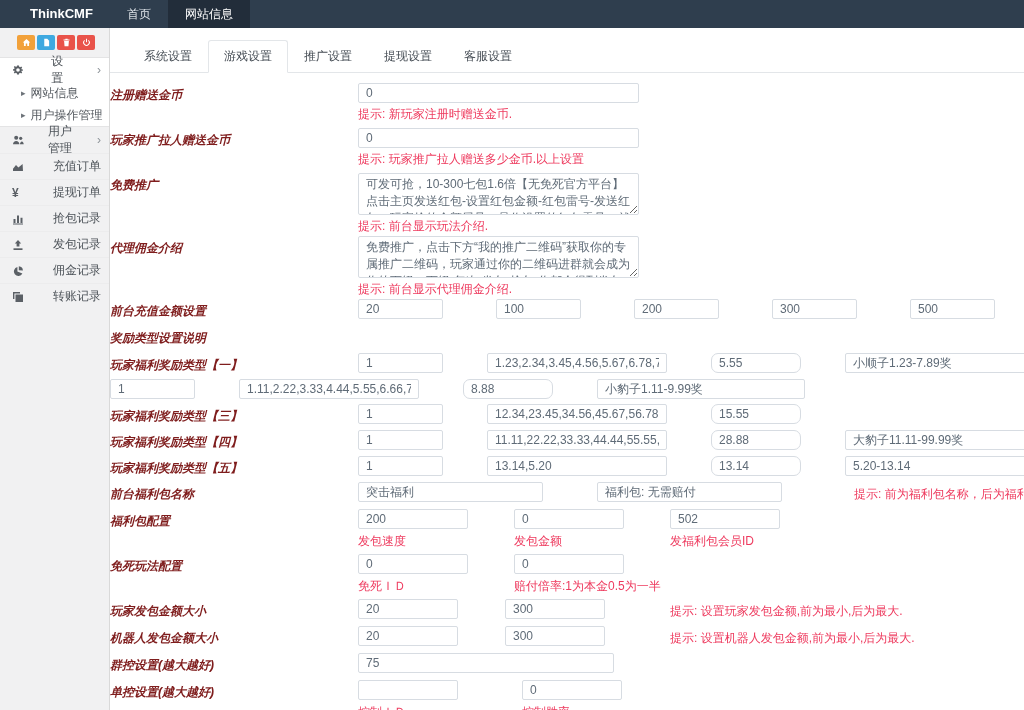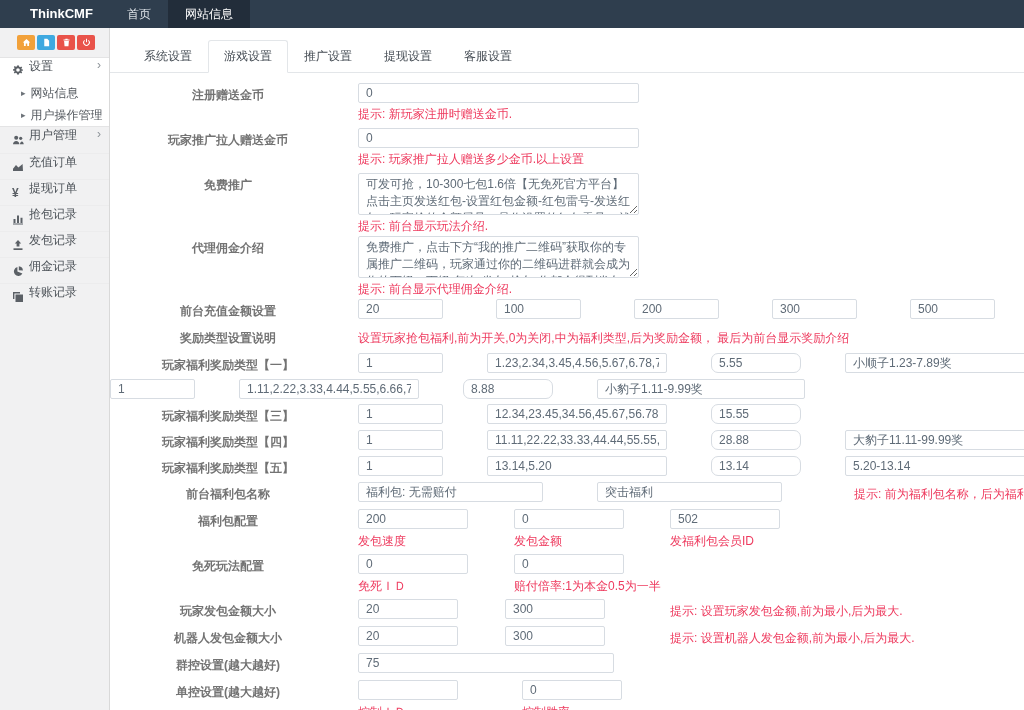--- a/index.html
+++ b/index.html
@@ -23,43 +23,43 @@
   .quick { display:flex; gap:2px; padding:7px 0 7px 17px; }
   .qbtn { width:18px; height:15px; border-radius:2px; display:flex;
     align-items:center; justify-content:center; cursor:pointer; }
   .qbtn svg { width:9px; height:9px; fill:#fff; }
   .qbtn.q-home  { background:#f2a13a; }
   .qbtn.q-file  { background:#3fa9e0; }
   .qbtn.q-trash { background:#e9534a; }
   .qbtn.q-power { background:#e9534a; }
 
   .menu-open { background:#fff; border-top:1px solid #e4e4e5; border-bottom:1px solid #e4e4e5; }
-  .m-item { height:24px; display:flex; padding:0 8px 0 12px;
-    color:#4c5258; cursor:pointer; border-top:1px solid #ececed; }
+  .m-item { height:24px; display:flex; align-items:center; padding:0 8px 0 12px;
+    color:#4c5258; cursor:pointer; border-top:1px solid #ececed;gap:24px; }
   .m-item:first-child { border-top:none; }
   .m-item .mi { width:17px; display:flex; align-items:center; }
   .m-item .mi svg { width:12px; height:12px; fill:#5b6066; }
   .m-item .mi .yen { font-weight:bold; color:#5b6066; font-size:12px; }
   .m-caret { margin-left:auto; color:#8d9399; font-size:12px; }
   .sub-item { height:22px; display:flex; align-items:center; padding-left:21px;
     background:#fff; color:#53585e; cursor:pointer; }
   .sub-item .tri { color:#6b7177; font-size:9px; margin-right:5px; }
   .menu-rest .m-item { background:#f1f1f2; height:26px; }
 
   
   .tabbar { display:flex; padding:12px 0 0 18px; border-bottom:1px solid #e3e6e9; }
   .tab { padding:7px 15px; color:#454c54; cursor:pointer; border:1px solid transparent;
     margin-bottom:-1px; border-radius:3px 3px 0 0; }
   .tab.active { background:#fff; border-color:#e3e6e9; border-bottom-color:#fff; }
 
   
   .form { padding-top:10px; }
   .frow { display:flex; align-items:flex-start; }
-  .flabel { width:248px; flex-shrink:0; text-align:center; padding:4px 12px 0 0;
-    font-weight:bold; color:#737373; }
+  .flabel { width:248px; flex-shrink:0; text-align:left; padding:4px 12px 0 0;
+    font-weight:bold; color:#7f1d1d;font-style:italic; }
   .fctrl { display:flex; align-items:flex-start;gap:29px; }
   .col { display:flex; flex-direction:column; }
 
   .inp, .ta { border:1px solid #d7dce2; border-radius:2px; background:#fff;
     font-family:inherit; font-size:12px; color:#5f6b77; outline:none; }
   .inp { height:20px; padding:0 7px; }
   .ta { width:281px; height:42px; padding:2px 7px; line-height:17px;
     resize:both; overflow:hidden; }
 
   .w-std { width:281px; }
@@ -255,21 +255,20 @@
           <input class="inp w-pay" type="text" value="100" style="">
           <input class="inp w-pay" type="text" value="200" style="">
           <input class="inp w-pay" type="text" value="300" style="">
           <input class="inp w-pay" type="text" value="500" style="">
           <input class="inp w-pay" type="text" value="1000" style="">
         </div>
       </div>
 
       <div class="frow mb6">
         <div class="flabel">奖励类型设置说明</div>
-        <div class="note">设置玩家抢包福利,前为开关,0为关闭,中为福利类型,后为奖励金额， 最后为前台显示奖励介绍</div>
       </div>
 
       <div class="frow mb5">
         <div class="flabel">玩家福利奖励类型【一】</div>
         <div class="fctrl">
           <input class="inp w-sw" type="text" value="1" style="">
           <input class="inp w-list" type="text" value="1.23,2.34,3.45,4.56,5.67,6.78,7.89" style="">
           <input class="inp w-amt" type="text" value="5.55" style="">
           <input class="inp w-desc" type="text" value="小顺子1.23-7.89奖" style="">
         </div>
@@ -309,22 +308,22 @@
           <input class="inp w-sw" type="text" value="1" style="">
           <input class="inp w-list" type="text" value="13.14,5.20" style="">
           <input class="inp w-amt" type="text" value="13.14" style="">
           <input class="inp w-desc" type="text" value="5.20-13.14" style="">
         </div>
       </div>
 
       <div class="frow mb6">
         <div class="flabel">前台福利包名称</div>
         <div class="fctrl">
+          <input class="inp w-name" type="text" value="突击福利" style="">
           <input class="inp w-name" type="text" value="福利包: 无需赔付" style="">
-          <input class="inp w-name" type="text" value="突击福利" style="">
           <div class="hint-inline">提示: 前为福利包名称，后为福利包简称。</div>
         </div>
       </div>
 
       <div class="frow mb6">
         <div class="flabel">福利包配置</div>
         <div class="fctrl">
           <div class="col gap17">
             <input class="inp w-cfg" type="text" value="200" style="">
             <div class="cap">发包速度</div>

